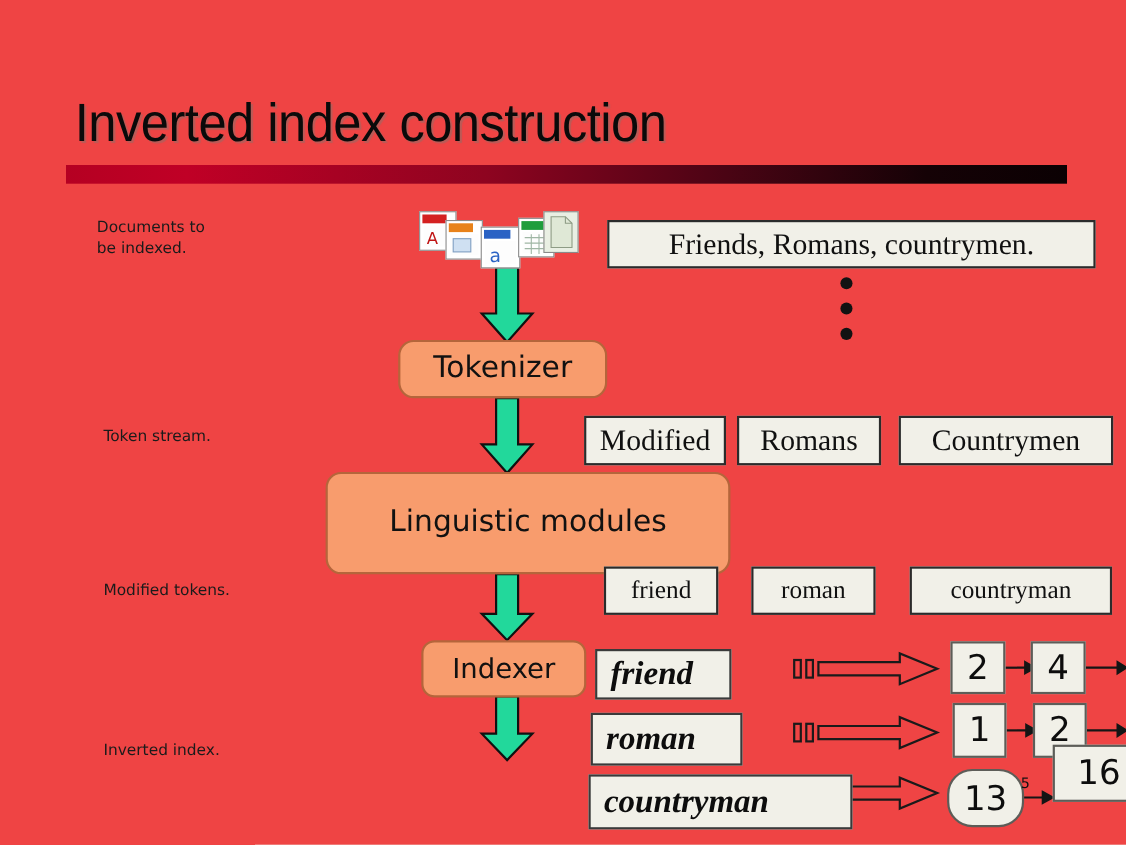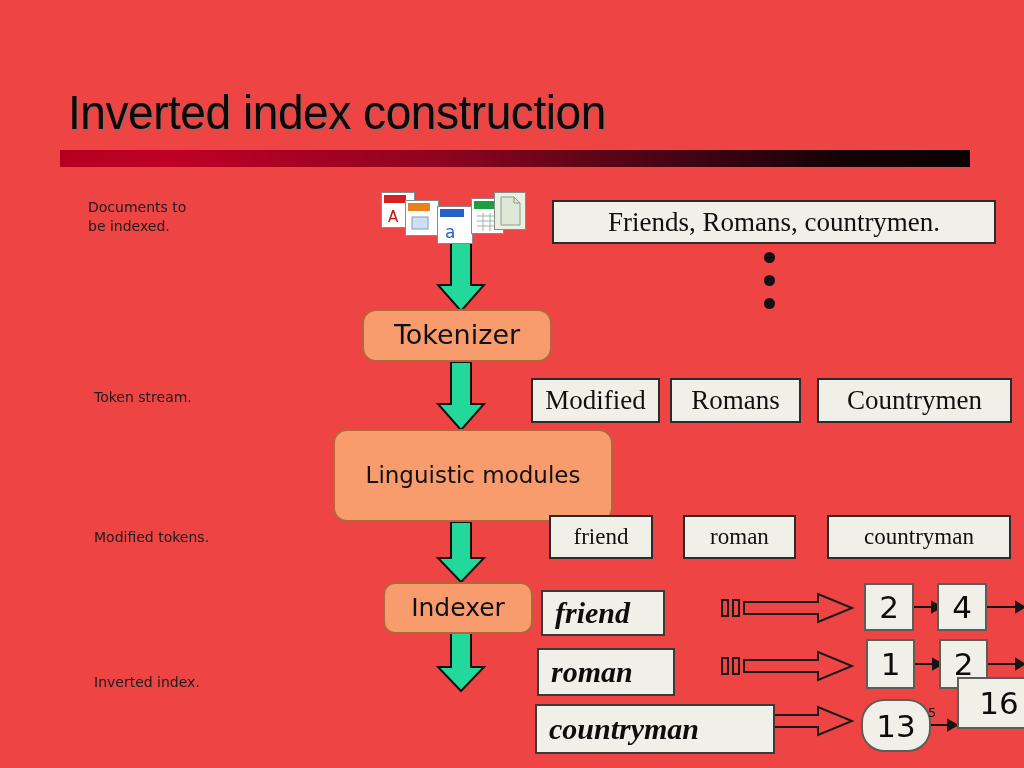--- a/index.html
+++ b/index.html
@@ -63,21 +63,21 @@
     color: #111;
     font-family: "DejaVu Sans", sans-serif;
     display: flex;
     align-items: center;
     justify-content: center;
     text-align: center;
     line-height: 1.12;
     box-sizing: border-box;
   }
   #proc-tokenizer { left: 362px; top: 309px; width: 190px; height: 53px; font-size: 27px; z-index: 6; }
-  #proc-linguistic { left: 296px; top: 429px; width: 280px; height: 93px; font-size: 23px; z-index: 6; margin-left: 37px; }
+  #proc-linguistic { left: 296px; top: 429px; width: 368px; height: 93px; font-size: 27px; z-index: 6; }
   #proc-indexer { left: 383px; top: 582px; width: 150px; height: 52px; font-size: 25px; border-radius: 12px; z-index: 6; }
 
   
   .garrow { position: absolute; z-index: 4; }
 
   
   .tbox {
     position: absolute;
     background: #f1f0e8;
     border: 2px solid #2b2b2b;

